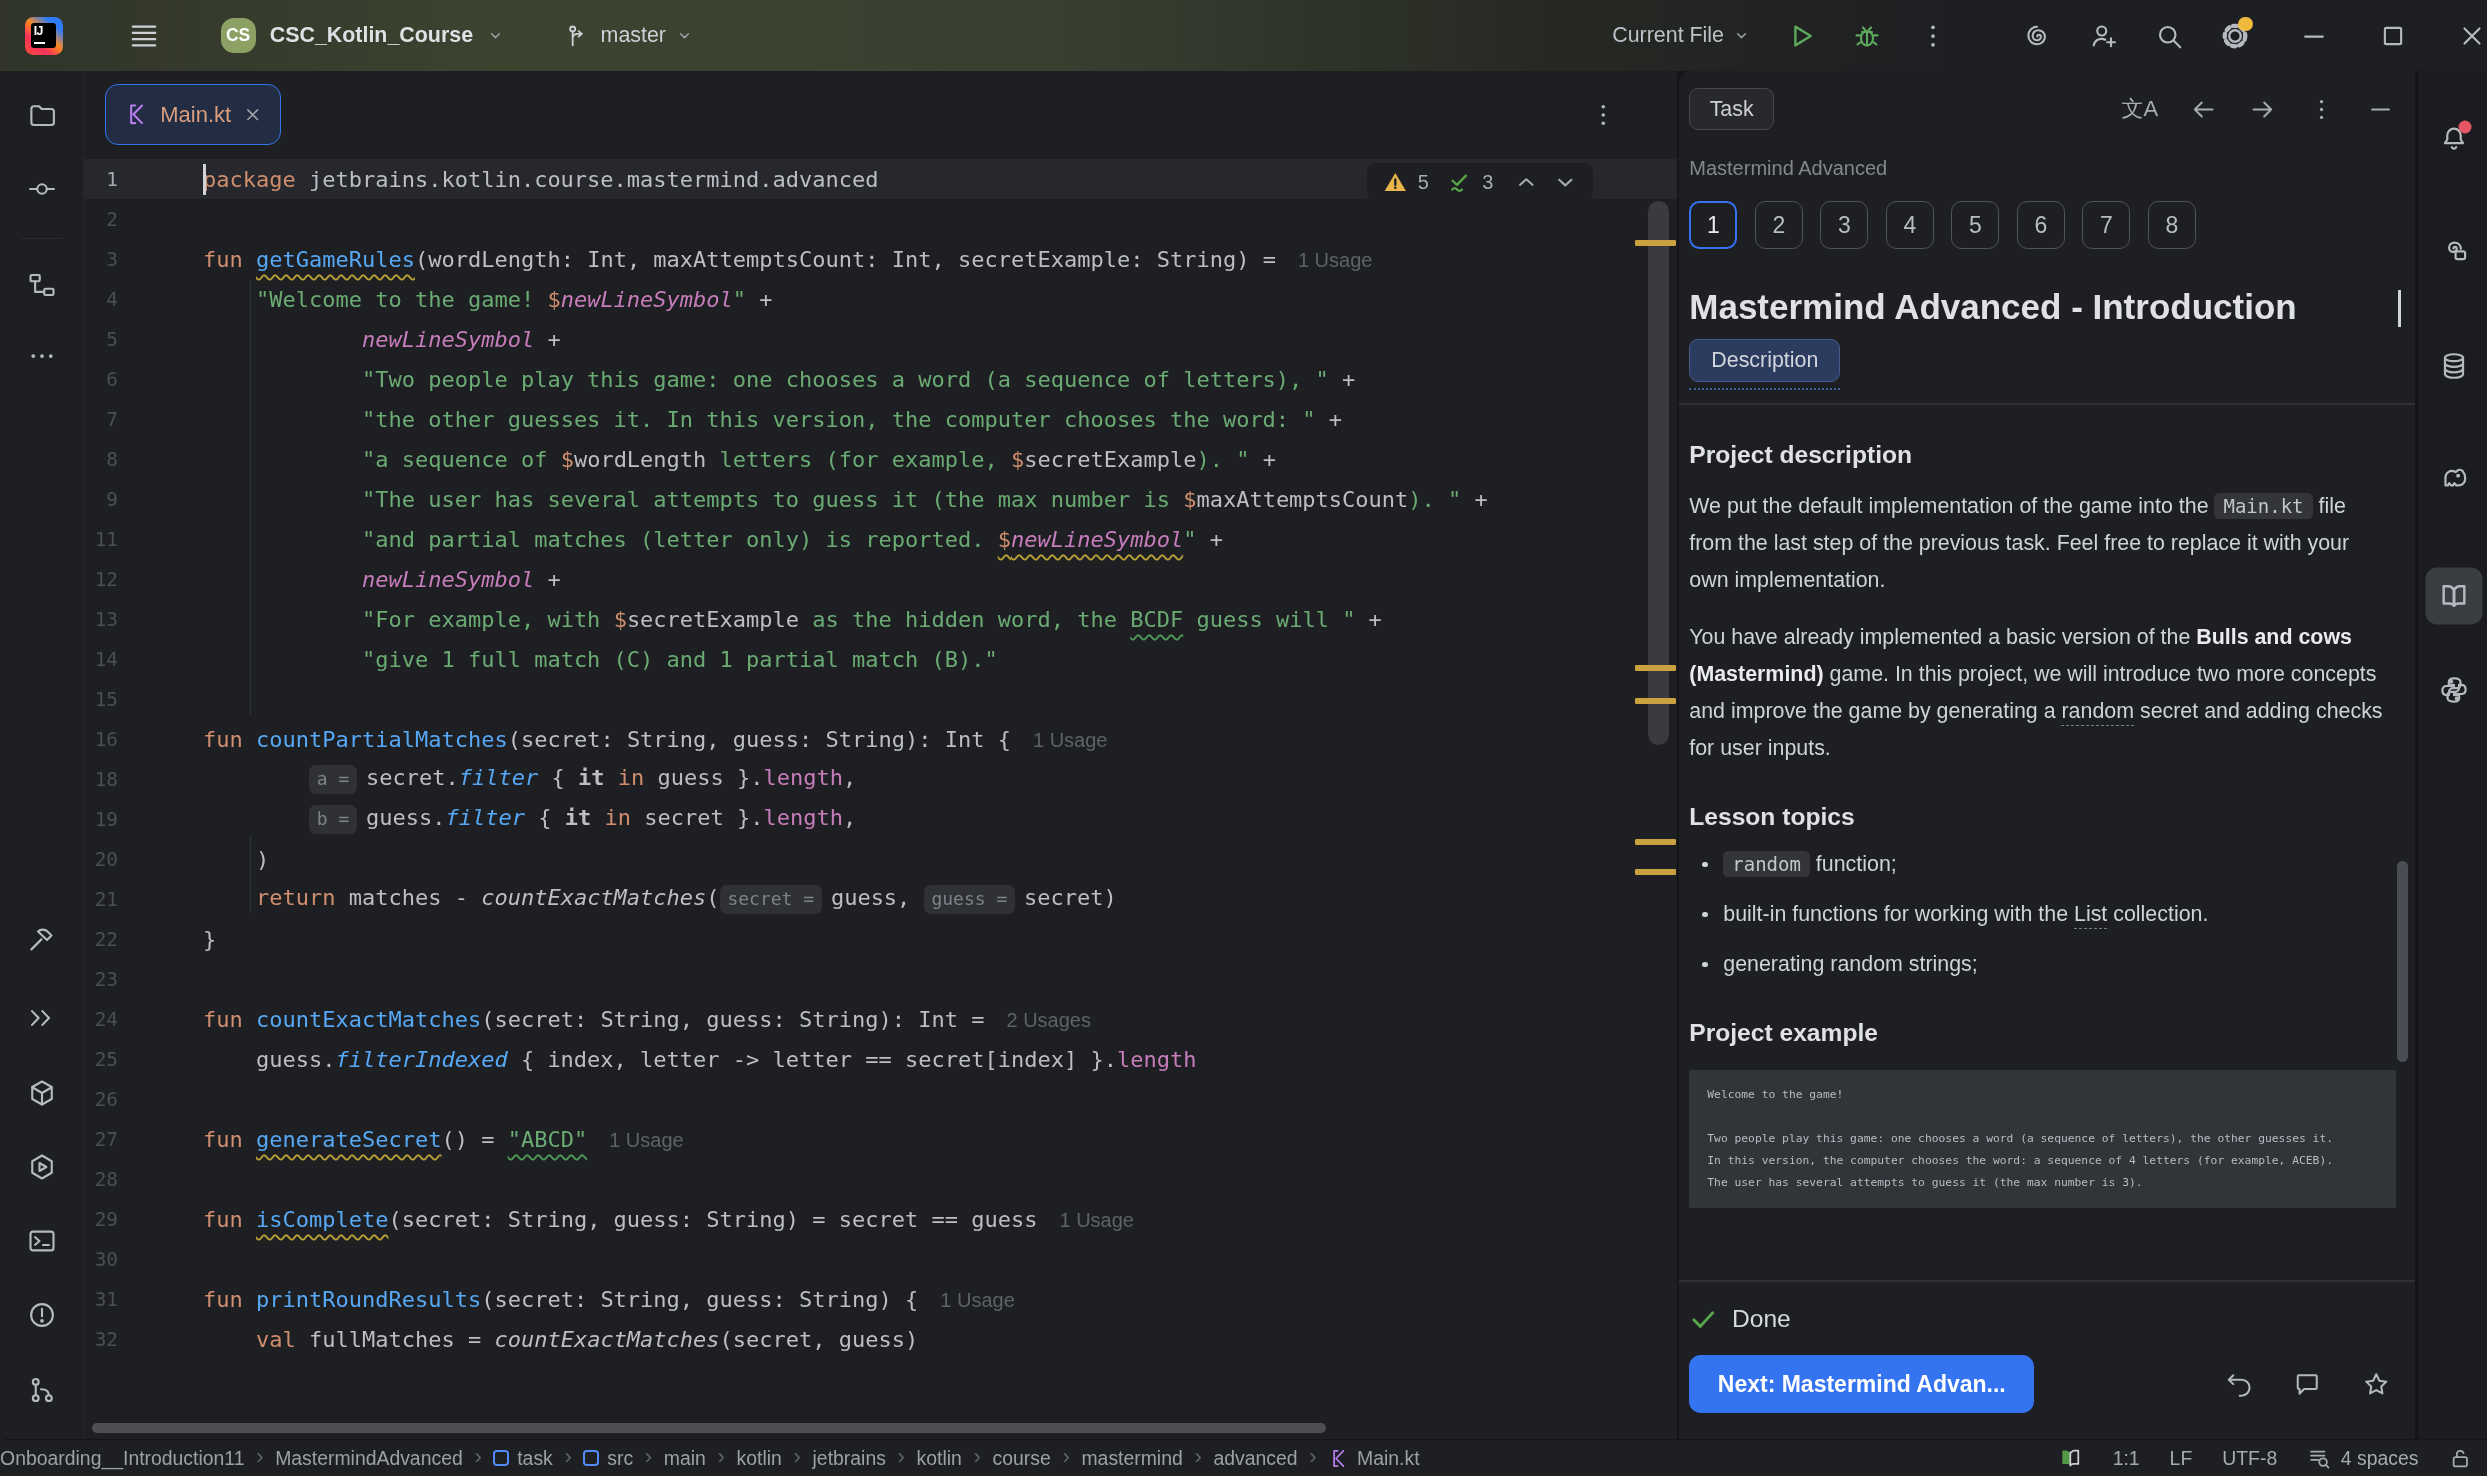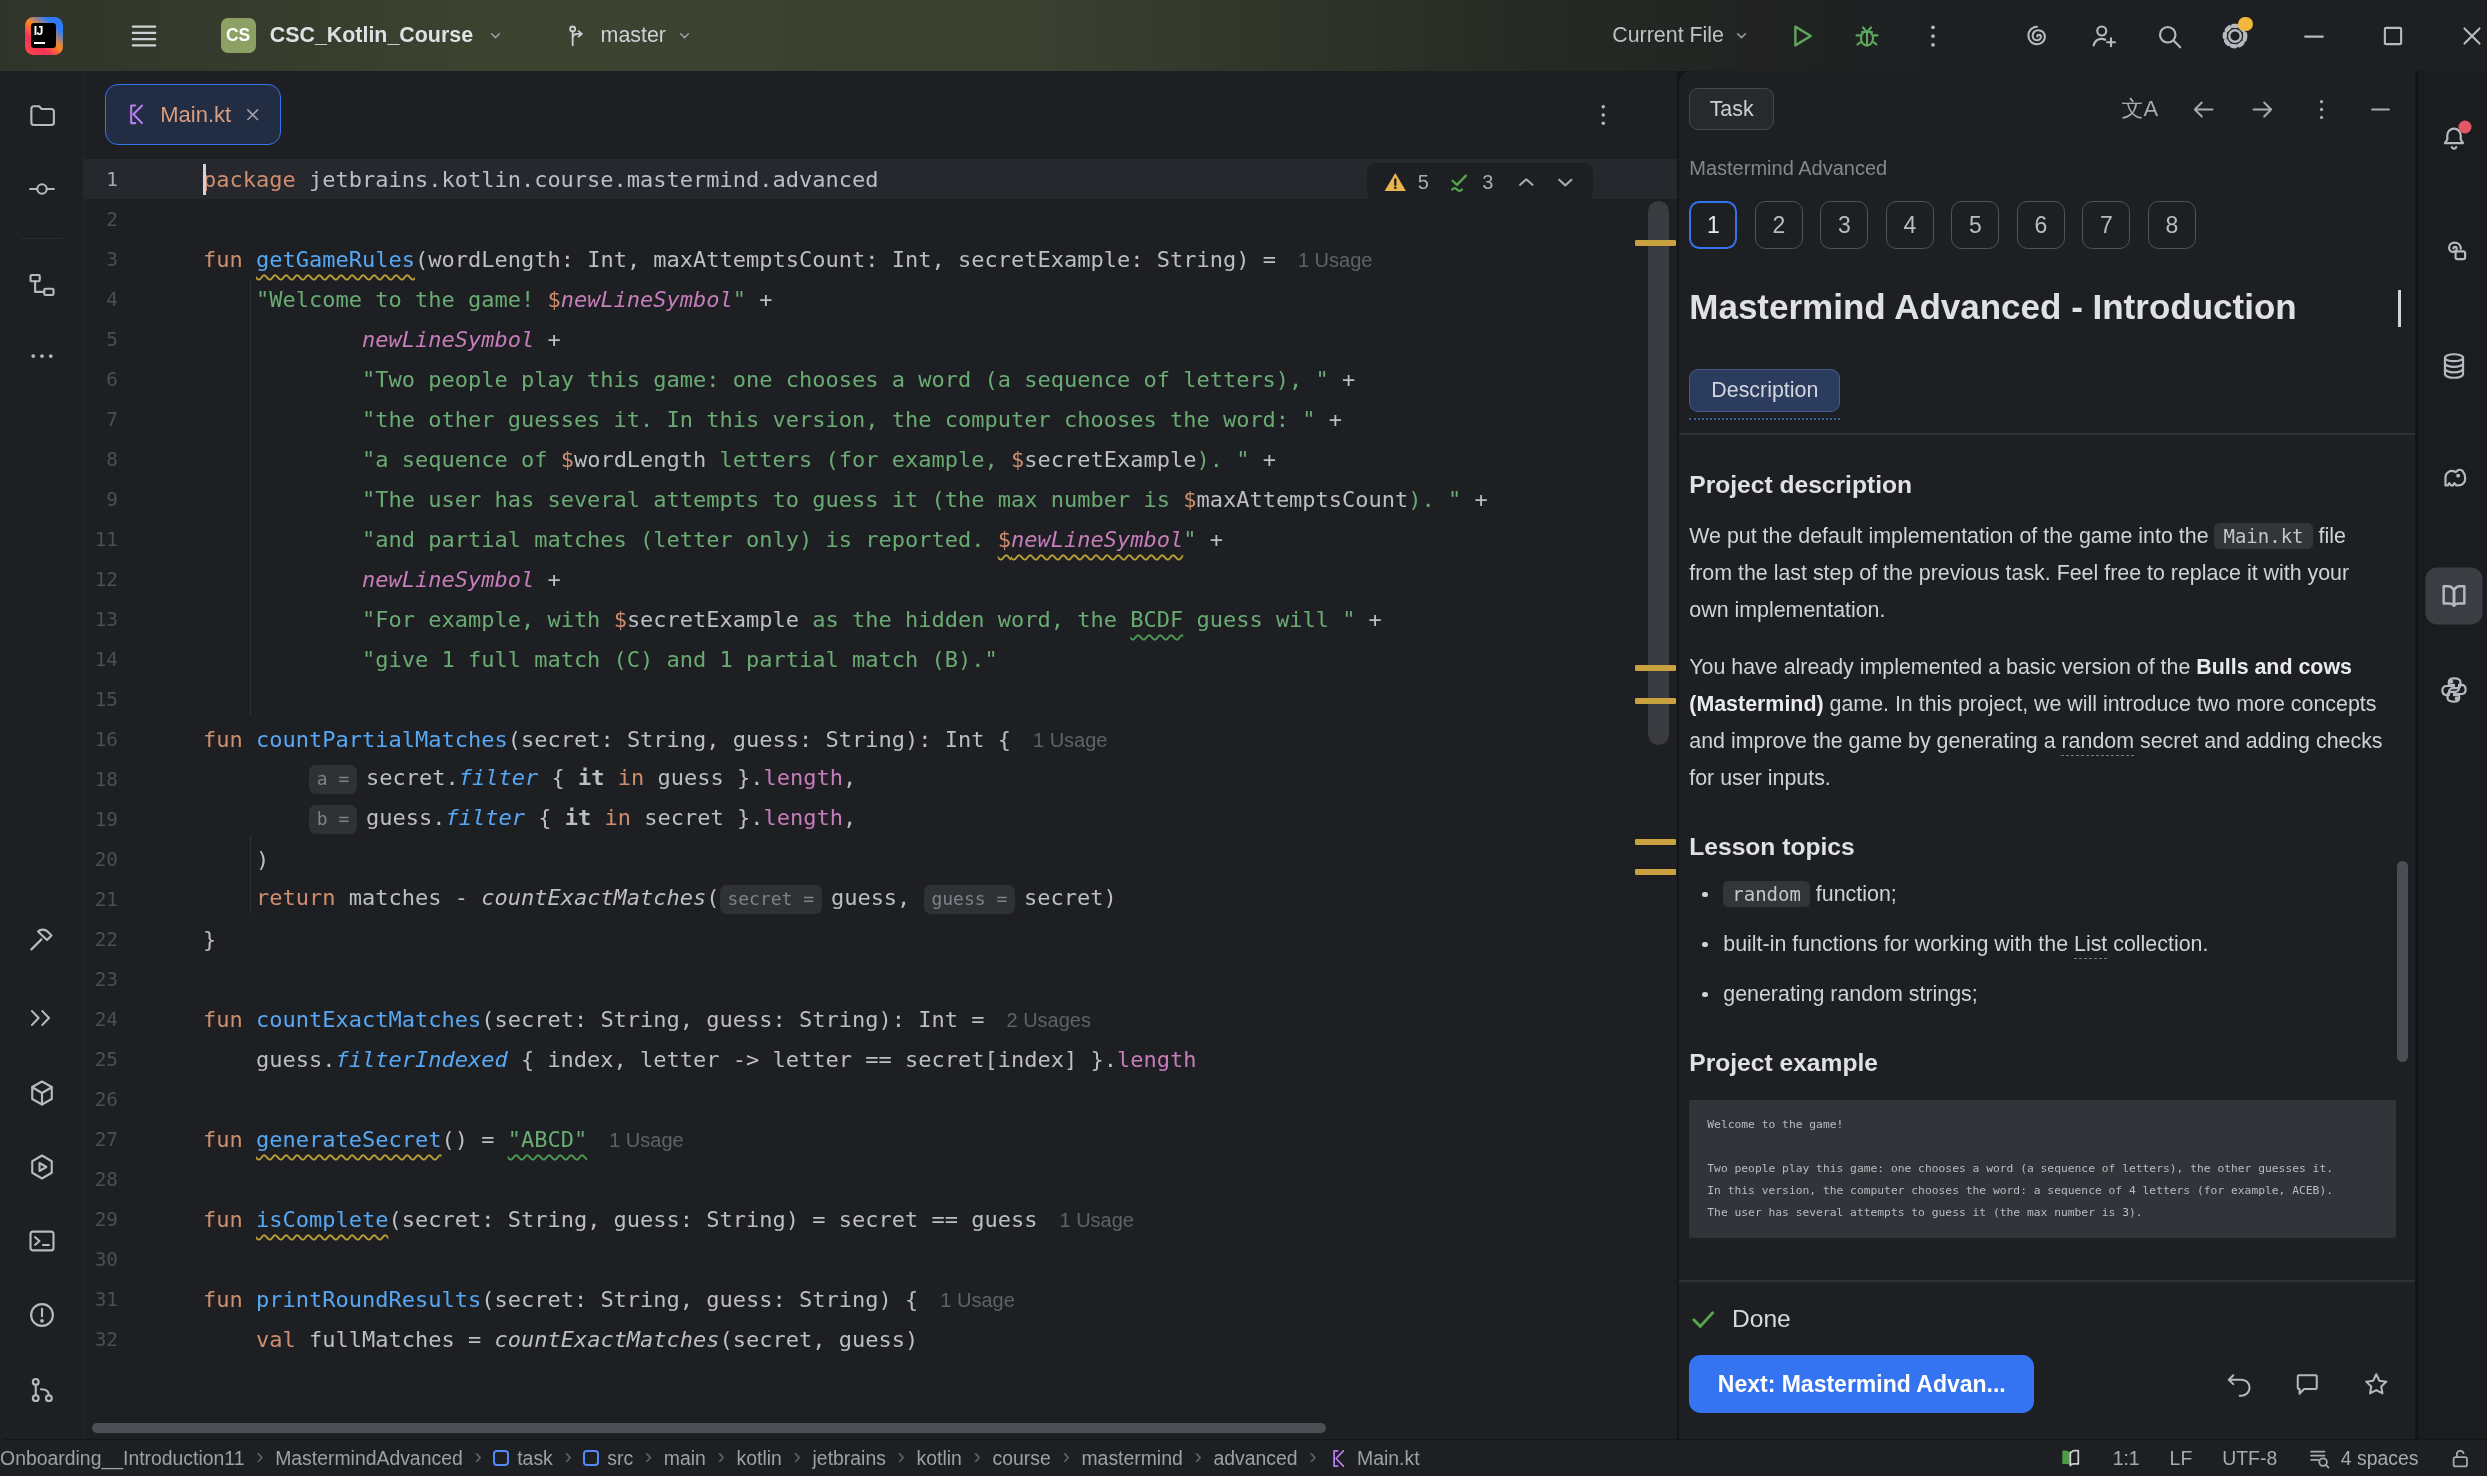--- a/index.html
+++ b/index.html
@@ -12,21 +12,21 @@
     background:linear-gradient(90deg,#30342a 0%,#3c432f 20%,#394030 42%,#262923 62%,#1e1f22 78%); }
   .tb-left { display:flex; align-items:center; padding-left:24.6px; }
   .logo { width:38px; height:38px; border-radius:8.4px; position:relative;
     background:linear-gradient(40deg,#fc4c3f 0%,#f5315c 30%,#ff8a1f 52%,#2f7bf5 78%); }
   .logo .ij { position:absolute; inset:6.5px; background:#000; border-radius:3.2px; color:#fff;
     font-size:12.3px; font-weight:700; letter-spacing:-0.6px; padding:1.3px 0 0 2.6px; }
   .logo .ij::after { content:""; position:absolute; left:3.2px; bottom:3.9px; width:11px; height:2.6px; background:#fff; }
   .tb-ic { width:30px; height:30px; color:#CED0D6; }
   .burger { margin-left:66px; }
   .proj { display:flex; align-items:center; margin-left:62px; gap:14.2px; }
-  .cs-badge { width:35px; height:35px; border-radius:7px; background:#8EA164; color:#FFFFFF; font-weight:700;
+  .cs-badge { width:35px; height:35px; border-radius:13px; background:#8EA164; color:#FFFFFF; font-weight:700;
     font-size:17.5px; display:flex; align-items:center; justify-content:center; }
   .proj-name { color:#DFE1E5; font-size:21.4px; font-weight:600; }
   .chev { width:17px; height:17px; color:#9DA0A6; }
   .branch { display:flex; align-items:center; gap:10.4px; margin-left:60px; color:#CED0D6; font-size:21.4px; }
   .tb-right { margin-left:auto; display:flex; align-items:center; }
   .runcfg { color:#BEC1C7; font-size:21.4px; display:flex; align-items:center; gap:9px; }
   .tb-btn { width:30px; height:30px; color:#B6B9BF; position:relative; }
   .green { color:#5CA85C; }
   .gear-badge::after { content:""; position:absolute; right:-2.6px; top:-3.9px; width:14.2px; height:14.2px;
     border-radius:50%; background:#F0B93E; }
@@ -81,21 +81,21 @@
   .p-icons { margin-left:auto; display:flex; align-items:center; gap:32px; color:#A8ABB2; padding-right:6.5px; }
   .p-ic { width:27px; height:27px; color:#A8ABB2; }
   .translate { font-size:22px; color:#A8ABB2; }
   .p-sub { color:#83878E; font-size:20px; margin-top:10.4px; }
   .steps { display:flex; gap:17.5px; margin-top:21px; }
   .step { width:48px; height:48px; border:1.6px solid #50535A; border-radius:10.4px; display:flex; align-items:center;
     justify-content:center; font-size:23px; color:#B9BCC2; }
   .step.active { border:2.6px solid #3574F0; color:#E8EAED; }
   .p-h1 { margin-top:38px; font-size:35px; font-weight:700; color:#DFE1E5; white-space:nowrap; overflow:hidden; position:relative; }
   .p-h1 .h1caret { position:absolute; right:0; top:2.6px; width:2.6px; height:38px; background:#D0D3D8; }
-  .desc-wrap { display:inline-block; border-bottom:2.6px dotted #3F6397; padding-bottom:6.5px; margin-top:42px; }
+  .desc-wrap { display:inline-block; border-bottom:2.6px dotted #3F6397; padding-bottom:6.5px; margin-top:12px; }
   .desc-chip { padding:7.8px 21px; background:#2C3C5F; border:1.3px solid #44598C; border-radius:9px; color:#D2D6DC; font-size:21.4px; display:inline-block; }
   .p-div { height:1.3px; background:#2E3034; margin:13px -14.2px 0 -10.4px; }
   .p-h2 { font-size:24.6px; font-weight:700; color:#DFE1E5; margin-top:36px; }
   .p-p { font-size:21.4px; line-height:37px; color:#CFD3D9; margin-top:19.4px; padding-right:18px; }
   .p-p b { color:#E9EBEE; }
   .link-dash { text-decoration:underline dashed #767A81; text-underline-offset:6.5px; text-decoration-thickness:1.3px; }
   .code-chip { font-family:"DejaVu Sans Mono", monospace; font-size:19px; background:#333538; border-radius:5.2px;
     padding:1.9px 9px; color:#C2C6CC; }
   .p-ul { margin-top:15.5px; }
   .p-li { position:relative; padding-left:34px; font-size:21.4px; line-height:37px; color:#CFD3D9; margin-top:13px; list-style:none; }

